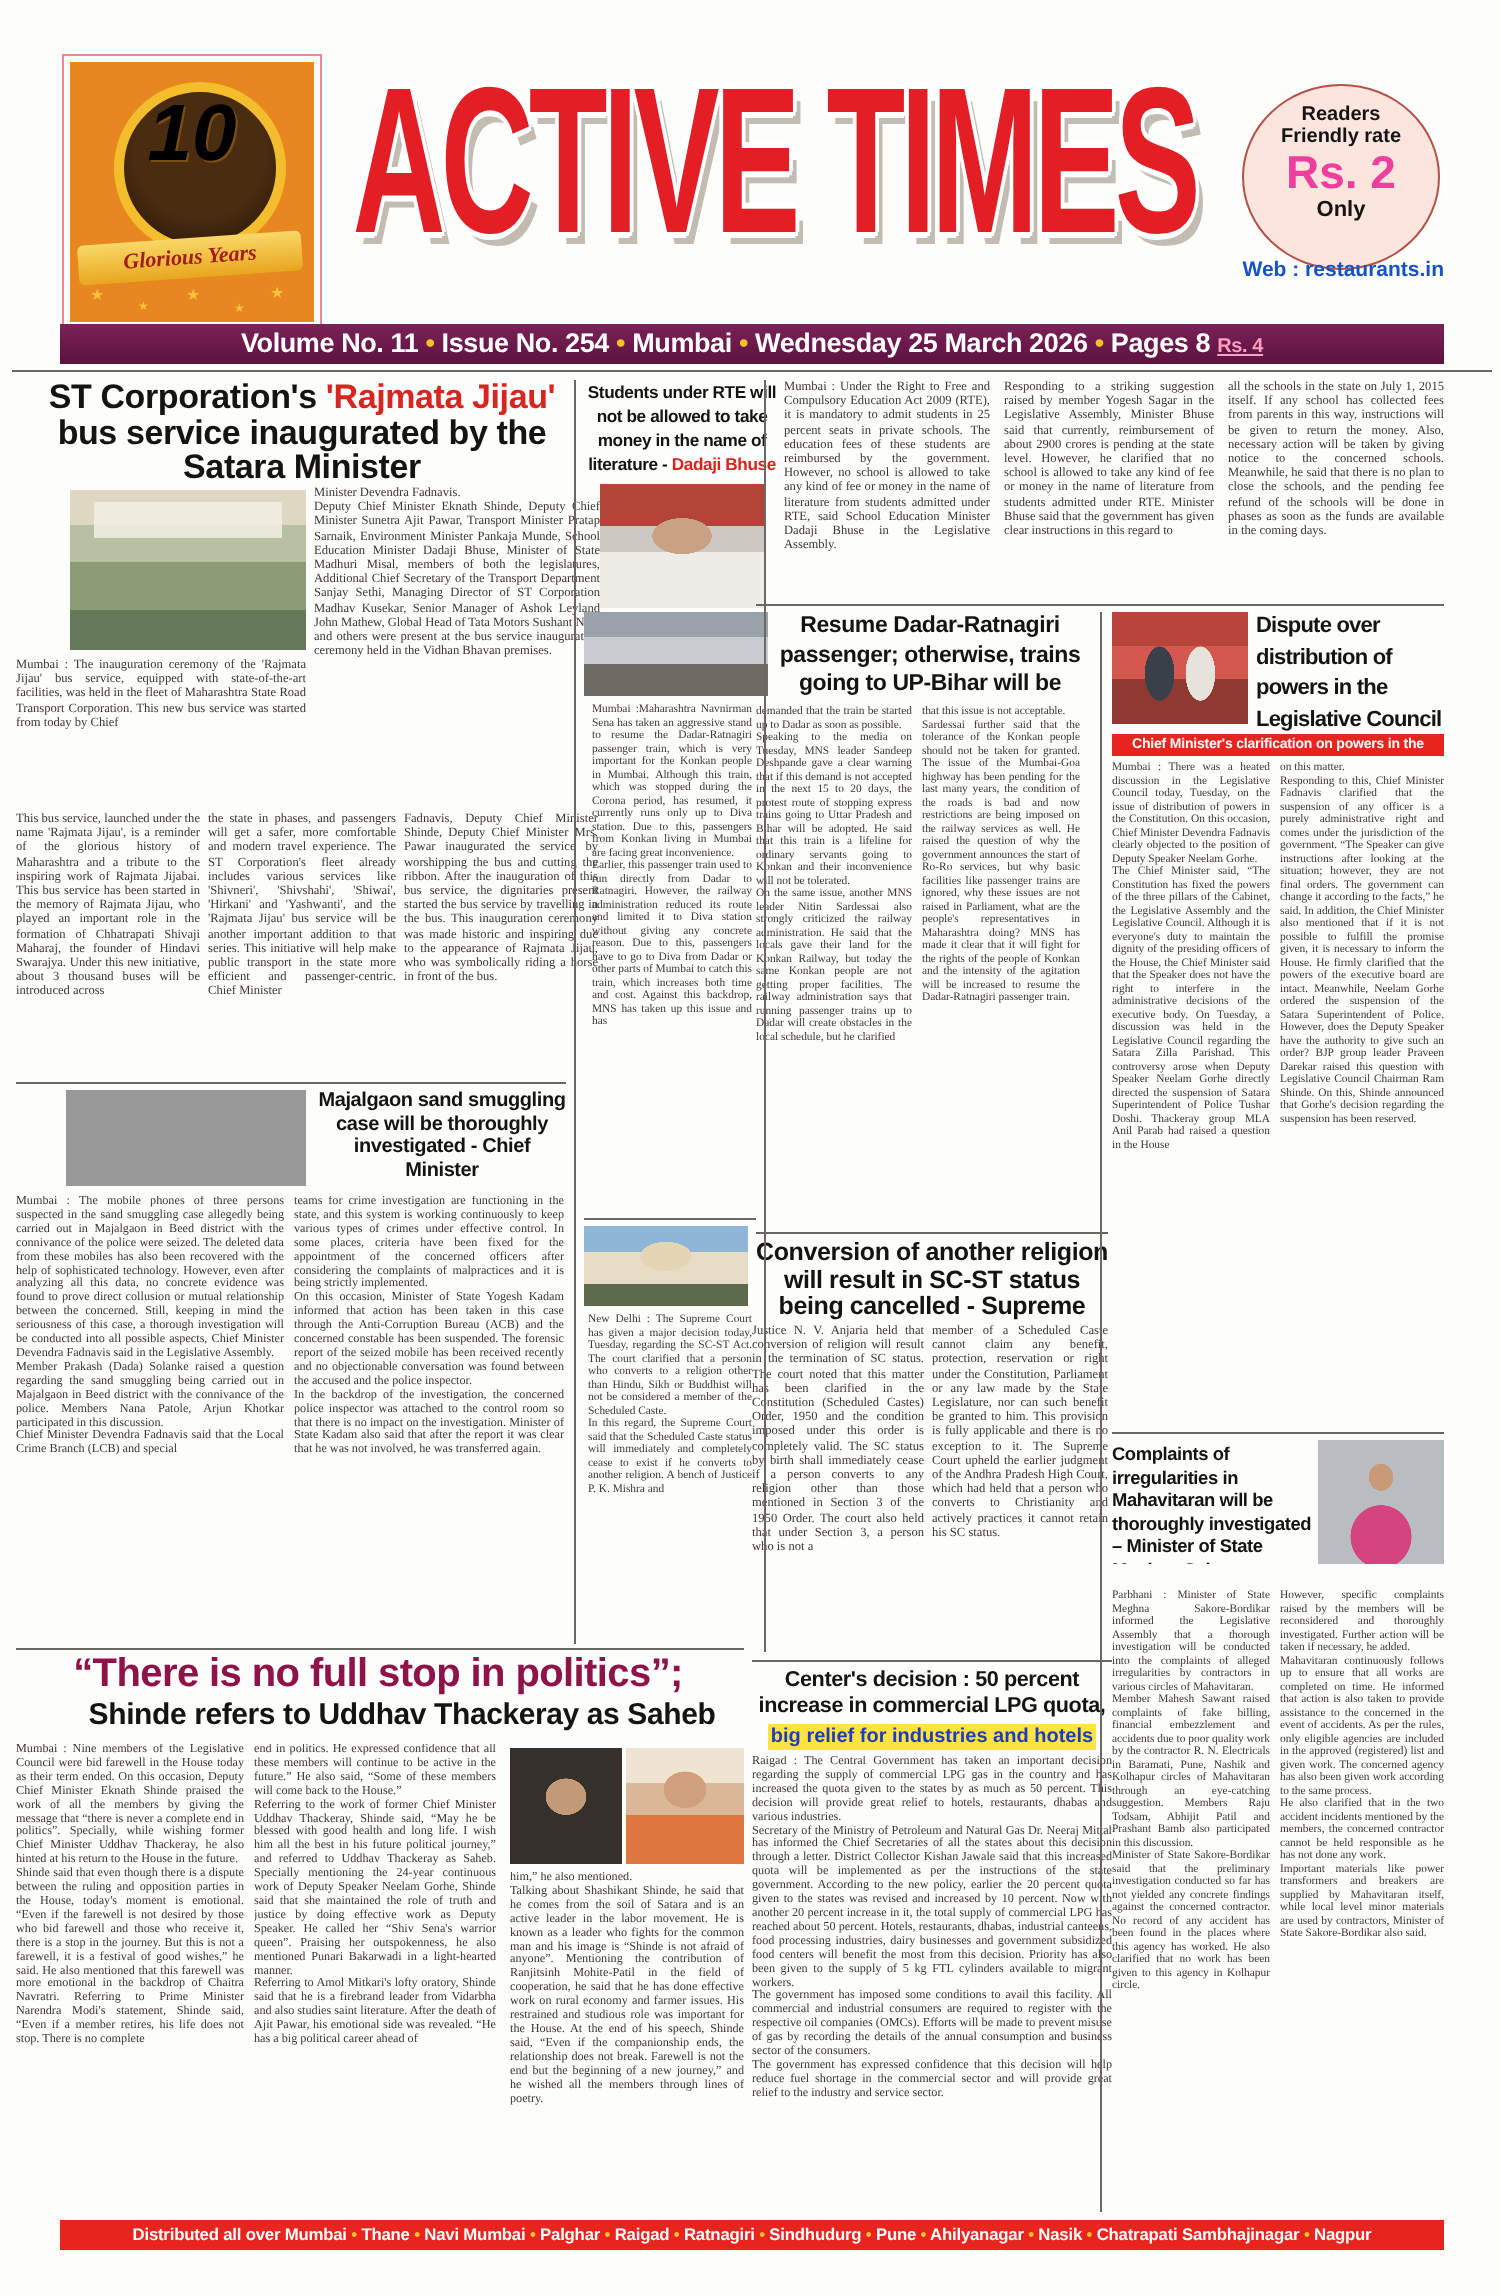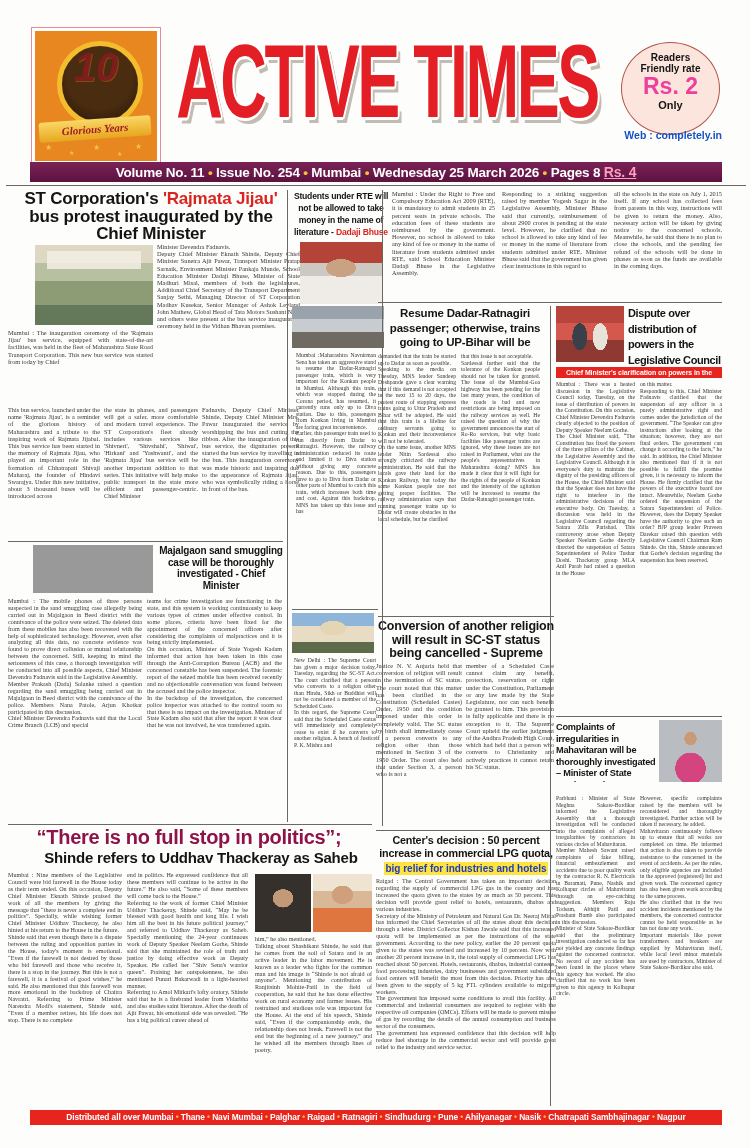--- a/index.html
+++ b/index.html
@@ -12,40 +12,40 @@
   .hl{font-family:"Liberation Sans",sans-serif;font-weight:700;color:#161412;letter-spacing:-0.2px;}
   .red{color:#d9251f;}
   .center{text-align:center;}
   .rule{background:#6b6862;}
   .photo{background:#999;}
   
   #logo{background:#e8871f;border:3px solid #fff;outline:1px solid #e89;box-shadow:0 0 0 1px #d77;}
   #logo .ring{position:absolute;left:22px;top:10px;width:76px;height:76px;border-radius:50%;
       border:5px solid #f3bd2e;background:radial-gradient(circle at 50% 40%,#4a2c10 0 55%,#1e1205 100%);}
   #logo .ten{position:absolute;left:0;top:14px;width:100%;text-align:center;font-family:"Liberation Sans",sans-serif;
-      font-weight:700;font-style:italic;font-size:40px;color:#7f1d1d;text-shadow:1px 1px 0 #7a4d12;}
+      font-weight:700;font-style:italic;font-size:40px;color:#000000;text-shadow:1px 1px 0 #7a4d12;}
   #logo .ribbon{position:absolute;left:4px;top:88px;width:112px;height:20px;background:linear-gradient(180deg,#f9d867,#e8a61f);
       border-radius:3px;transform:rotate(-4deg);text-align:center;font-family:"Liberation Serif",serif;
       font-style:italic;font-weight:700;font-size:11px;color:#a21d20;line-height:20px;}
   #logo .star{position:absolute;color:#f6c33c;font-size:8px;}
   #title-wrap{display:flex;align-items:center;justify-content:center;}
   #title{font-family:"Liberation Sans",sans-serif;font-weight:700;font-size:104px;line-height:104px;white-space:nowrap;
       color:#e31e25;transform:scaleX(0.62);letter-spacing:-4px;
       text-shadow:-2px -2px 0 #fff,2px -2px 0 #fff,-2px 2px 0 #fff,2px 2px 0 #fff,0 3px 0 #fff,0 -3px 0 #fff,3px 0 0 #fff,-3px 0 0 #fff,6px 6px 0 #c3bcb2;}
   #badge{border:1px solid #b3524a;border-radius:50%;background:#fbe5dc;text-align:center;
       font-family:"Liberation Sans",sans-serif;color:#141414;}
   #badge .b1{font-size:10px;font-weight:700;margin-top:9px;}
   #badge .b2{font-size:10px;font-weight:700;}
   #badge .bp{font-size:23px;font-weight:700;color:#ee3f9f;line-height:25px;}
   #badge .b3{font-size:11px;font-weight:700;}
   #contact{font-family:"Liberation Sans",sans-serif;font-weight:700;font-size:9.6px;color:#17120f;text-align:center;letter-spacing:-0.2px;}
   #weblink{font-family:"Liberation Sans",sans-serif;font-weight:700;font-size:10.5px;color:#1552c8;text-align:right;}
   #volbar{background:linear-gradient(180deg,#7a2257 0%,#5c123f 100%);color:#fff;text-align:center;
       font-family:"Liberation Sans",sans-serif;font-weight:700;font-size:13.5px;line-height:20px;letter-spacing:-0.2px;}
-  #volbar .rs{color:#ff9ec0;font-size:14px;text-decoration:underline;}
+  #volbar .rs{color:#ff9ec0;font-size:10px;text-decoration:underline;}
   .gold-dot{color:#f4c02c;}
   
   .st-head{font-size:17px;line-height:17.5px;}
   .sub-head{font-size:14.5px;line-height:16px;}
   .mid-head{font-size:8.6px;line-height:12px;}
   .mns-head{font-size:11.5px;line-height:14.5px;}
   .maj-head{font-size:10px;line-height:11.5px;}
   .disp-head{font-size:11px;line-height:15.5px;text-align:left;letter-spacing:-0.4px;}
   .banner{background:#e8241e;color:#fff;font-family:"Liberation Sans",sans-serif;font-weight:700;
       font-size:7px;line-height:11px;text-align:center;letter-spacing:-0.1px;}
@@ -100,32 +100,32 @@
     <span id="title">ACTIVE TIMES</span>
   </div>
 
   <div id="badge" class="abs" style="left:621px;top:42px;width:97px;height:91px;">
     <div class="b1">Readers</div>
     <div class="b2">Friendly rate</div>
     <div class="bp">Rs. 2</div>
     <div class="b3">Only</div>
   </div>
 
-  <div id="weblink" class="abs" style="left:600px;top:129px;width:122px;height:14px;">Web : completely.in</div>
+  <div id="weblink" class="abs" style="left:600px;top:129px;width:122px;height:14px;">Web : restaurants.in</div>
 
 
   <div id="volbar" class="abs" style="left:30px;top:162px;width:692px;height:20px;">
     <span>Volume No. 11 <span class="gold-dot">•</span> Issue No. 254 <span class="gold-dot">•</span> Mumbai <span class="gold-dot">•</span> Wednesday 25 March 2026 <span class="gold-dot">•</span> Pages 8</span>
     <span class="rs">Rs. 4</span>
   </div>
 
   <div class="abs rule" style="left:6px;top:185px;width:740px;height:1px;"></div>
 
   <div class="abs hl st-head center" style="left:8px;top:190px;width:286px;height:52px;">
-    <span>ST Corporation's </span><span class="red">'Rajmata Jijau'</span><span> bus protest inaugurated by the Chief Minister</span>
+    <span>ST Corporation's </span><span class="red">'Rajmata Jijau'</span><span> bus service inaugurated by the Satara Minister</span>
   </div>
   <div class="abs photo ph-crowd" style="left:35px;top:245px;width:118px;height:80px;"></div>
   <div class="abs body-txt" style="left:8px;top:329px;width:145px;height:57px;">Mumbai : The inauguration ceremony of the 'Rajmata Jijau' bus service, equipped with state-of-the-art facilities, was held in the fleet of Maharashtra State Road Transport Corporation. This new bus service was started from today by Chief</div>
   <div class="abs body-txt" style="left:157px;top:243px;width:143px;height:142px;">Minister Devendra Fadnavis.
 Deputy Chief Minister Eknath Shinde, Deputy Chief Minister Sunetra Ajit Pawar, Transport Minister Pratap Sarnaik, Environment Minister Pankaja Munde, School Education Minister Dadaji Bhuse, Minister of State Madhuri Misal, members of both the legislatures, Additional Chief Secretary of the Transport Department Sanjay Sethi, Managing Director of ST Corporation Madhav Kusekar, Senior Manager of Ashok Leyland John Mathew, Global Head of Tata Motors Sushant Naik and others were present at the bus service inauguration ceremony held in the Vidhan Bhavan premises.</div>
 
   <div class="abs body-txt" style="left:8px;top:406px;width:92px;height:133px;">This bus service, launched under the name 'Rajmata Jijau', is a reminder of the glorious history of Maharashtra and a tribute to the inspiring work of Rajmata Jijabai. This bus service has been started in the memory of Rajmata Jijau, who played an important role in the formation of Chhatrapati Shivaji Maharaj, the founder of Hindavi Swarajya. Under this new initiative, about 3 thousand buses will be introduced across</div>
   <div class="abs body-txt" style="left:104px;top:406px;width:94px;height:133px;">the state in phases, and passengers will get a safer, more comfortable and modern travel experience. The ST Corporation's fleet already includes various services like 'Shivneri', 'Shivshahi', 'Shiwai', 'Hirkani' and 'Yashwanti', and the 'Rajmata Jijau' bus service will be another important addition to that series. This initiative will help make public transport in the state more efficient and passenger-centric. Chief Minister</div>
   <div class="abs body-txt" style="left:202px;top:406px;width:97px;height:133px;">Fadnavis, Deputy Chief Minister Shinde, Deputy Chief Minister Mrs. Pawar inaugurated the service by worshipping the bus and cutting the ribbon. After the inauguration of this bus service, the dignitaries present started the bus service by travelling in the bus. This inauguration ceremony was made historic and inspiring due to the appearance of Rajmata Jijau, who was symbolically riding a horse in front of the bus.</div>
 

